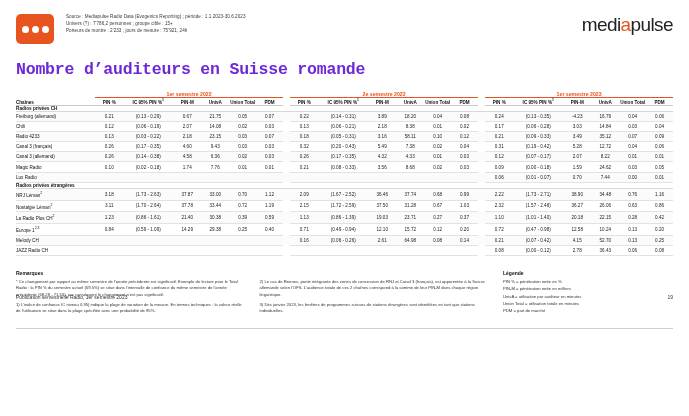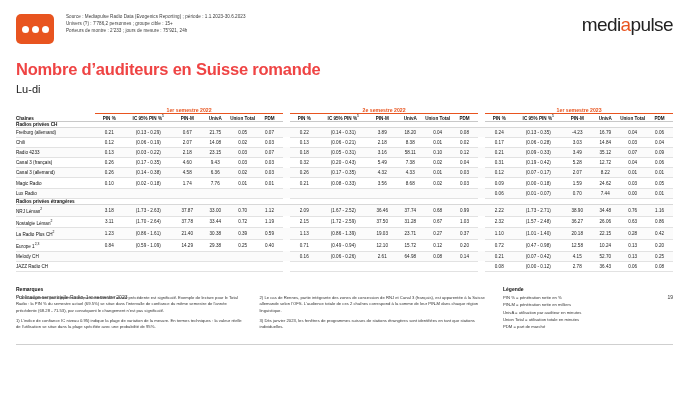--- a/index.html
+++ b/index.html
@@ -29,21 +29,21 @@
   .src-line { font-size: 4.6px; line-height: 7px; color:#3a3a3a; letter-spacing:0.01em; }
   .brand {
     font-size: 19px; letter-spacing: -0.6px; color:#222; font-weight: 400;
     align-self:flex-start; margin-top: 2px;
   }
   .brand .accent { color:#e8541f; }
 
   
   .title {
     margin: 16px 16px 0 16px;
-    font-size: 16.5px; font-weight: bold; color:#ef4444; letter-spacing:-0.2px;
+    font-size: 16.5px; font-weight: bold; color:#6d28d9; letter-spacing:-0.2px;font-family:Liberation Mono, monospace;
   }
   .subtitle {
     margin: 4px 16px 0 16px;
     font-size: 11px; color:#222; font-weight: 400;
   }
 
   
   .table-wrap { margin: 12px 16px 0 16px; }
   table.main { width: 100%; border-collapse: collapse; table-layout: fixed; }
   table.main th, table.main td { padding:0; }
@@ -107,21 +107,20 @@
     </div>
     <div class="src-block">
       <div class="src-line">Source : Mediapulse Radio Data (Evogenics Reporting) ; période : 1.1.2023-30.6.2023</div>
       <div class="src-line">Univers (?) : 7'786,2 personnes ; groupe cible : 15+</div>
       <div class="src-line">Porteurs de montre : 2'233 ; jours de mesure : 75'921, 24h</div>
     </div>
     <div class="brand"><span>medi</span><span class="accent">a</span><span>pulse</span></div>
   </div>
 
   <div class="title">Nombre d’auditeurs en Suisse romande</div>
-  <div class="subtitle">Lu-di</div>
 
   <div class="table-wrap">
     <table class="main">
       <colgroup>
         <col style="width:13%">
         <col style="width:4.6%">
           <col style="width:8.2%">
           <col style="width:4.6%">
           <col style="width:4.6%">
           <col style="width:4.4%">

